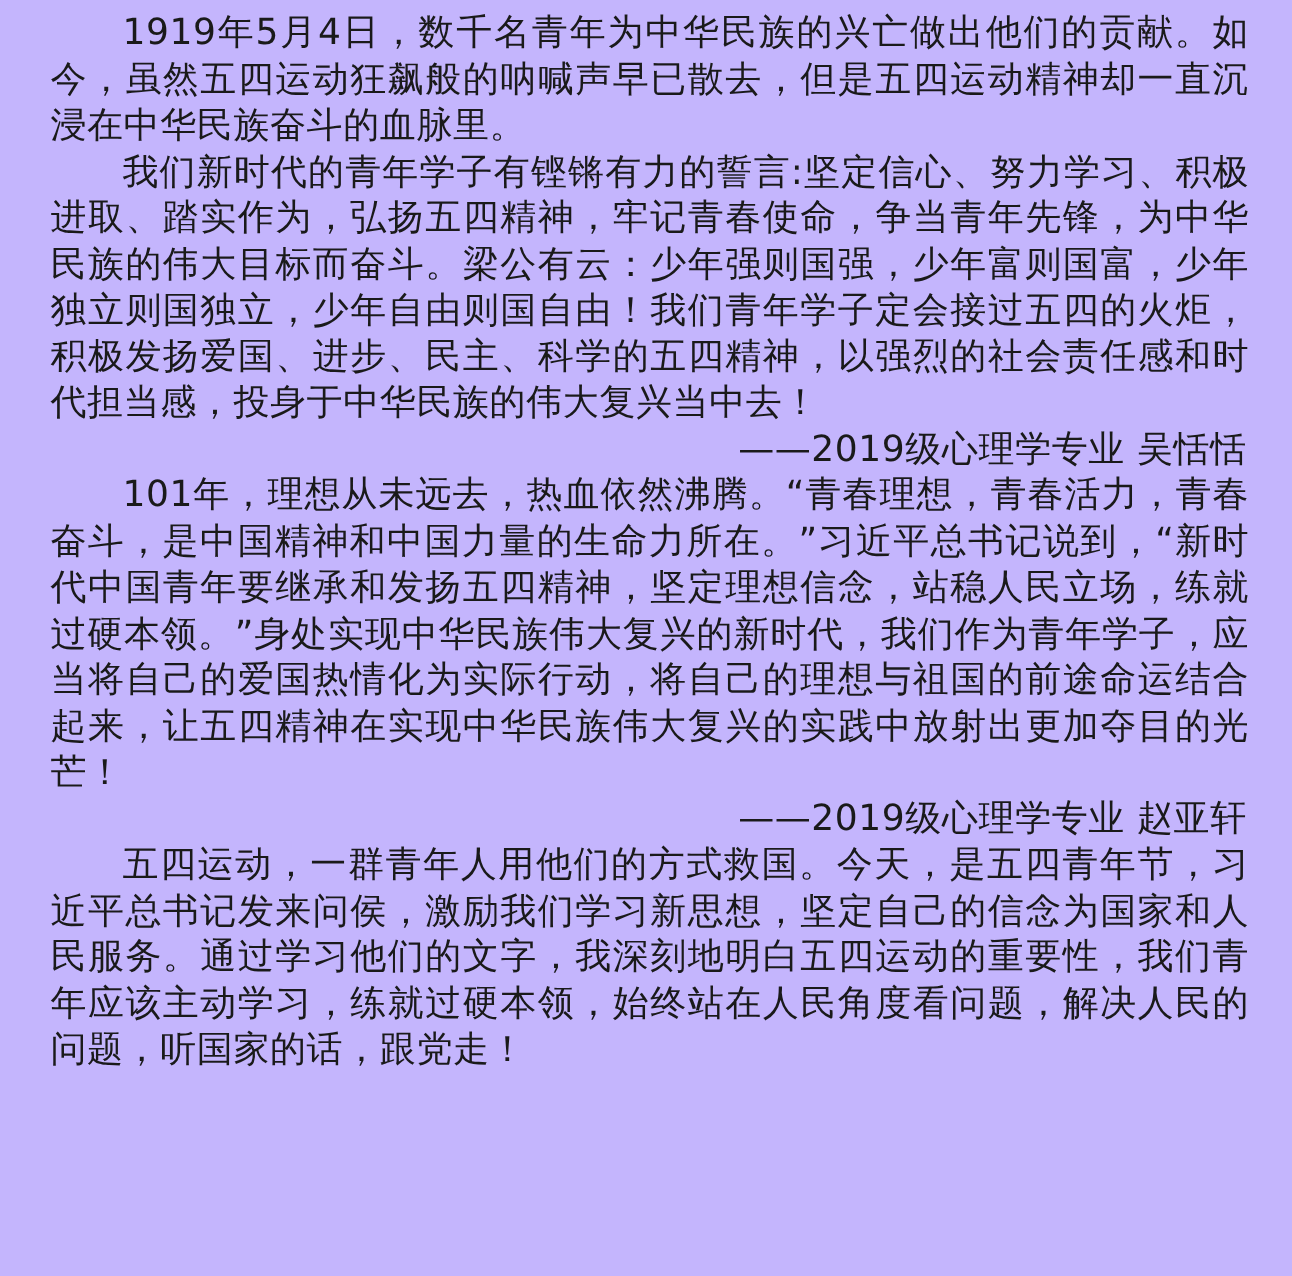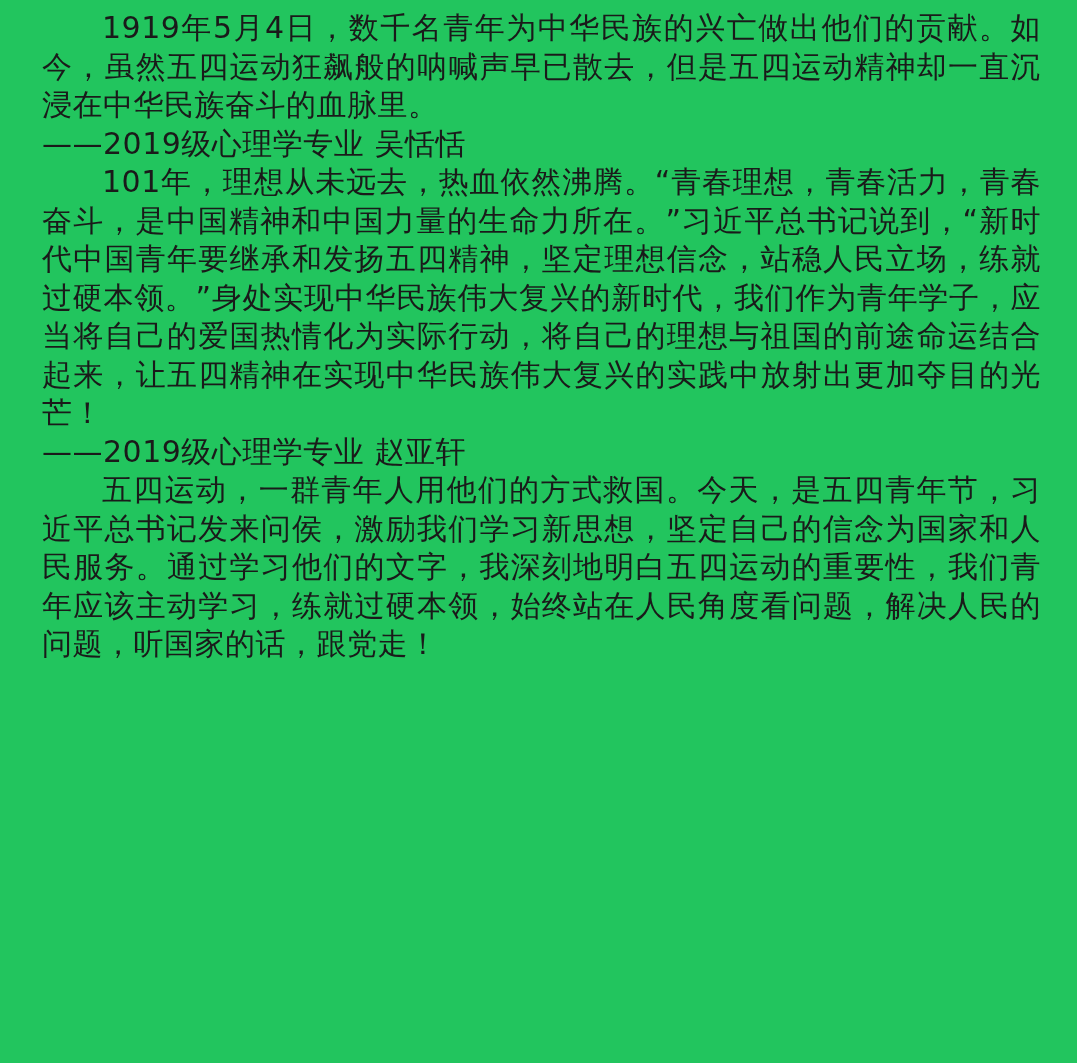--- a/index.html
+++ b/index.html
@@ -27,33 +27,34 @@
     font-weight: 500;
   }
   p.para {
     margin: 0;
     text-indent: 2em;
     text-align: justify;
   }
   p.attr {
     margin: 0;
     text-indent: 0;
-    text-align: left;
+    text-align: right;
     padding-right: 2px;
     white-space: pre;
   }
 </style>
 </head>
 <body>
 
-<div class="page" style="background: #22c55e; color: rgb(26, 26, 26);">
+<div class="page" style="background: #c4b5fd; color: rgb(26, 26, 26);">
   <div class="doc">
 
     <p class="para">1919年5月4日，数千名青年为中华民族的兴亡做出他们的贡献。如今，虽然五四运动狂飙般的呐喊声早已散去，但是五四运动精神却一直沉浸在中华民族奋斗的血脉里。</p>
 
+    <p class="para">我们新时代的青年学子有铿锵有力的誓言:坚定信心、努力学习、积极进取、踏实作为，弘扬五四精神，牢记青春使命，争当青年先锋，为中华民族的伟大目标而奋斗。梁公有云：少年强则国强，少年富则国富，少年独立则国独立，少年自由则国自由！我们青年学子定会接过五四的火炬，积极发扬爱国、进步、民主、科学的五四精神，以强烈的社会责任感和时代担当感，投身于中华民族的伟大复兴当中去！</p>
 
     <p class="attr">——2019级心理学专业 吴恬恬</p>
 
 
     <p class="para">101年，理想从未远去，热血依然沸腾。“青春理想，青春活力，青春奋斗，是中国精神和中国力量的生命力所在。”习近平总书记说到，“新时代中国青年要继承和发扬五四精神，坚定理想信念，站稳人民立场，练就过硬本领。”身处实现中华民族伟大复兴的新时代，我们作为青年学子，应当将自己的爱国热情化为实际行动，将自己的理想与祖国的前途命运结合起来，让五四精神在实现中华民族伟大复兴的实践中放射出更加夺目的光芒！</p>
 
 
     <p class="attr">——2019级心理学专业 赵亚轩</p>
 
     <p class="para">五四运动，一群青年人用他们的方式救国。今天，是五四青年节，习近平总书记发来问侯，激励我们学习新思想，坚定自己的信念为国家和人民服务。通过学习他们的文字，我深刻地明白五四运动的重要性，我们青年应该主动学习，练就过硬本领，始终站在人民角度看问题，解决人民的问题，听国家的话，跟党走！</p>

